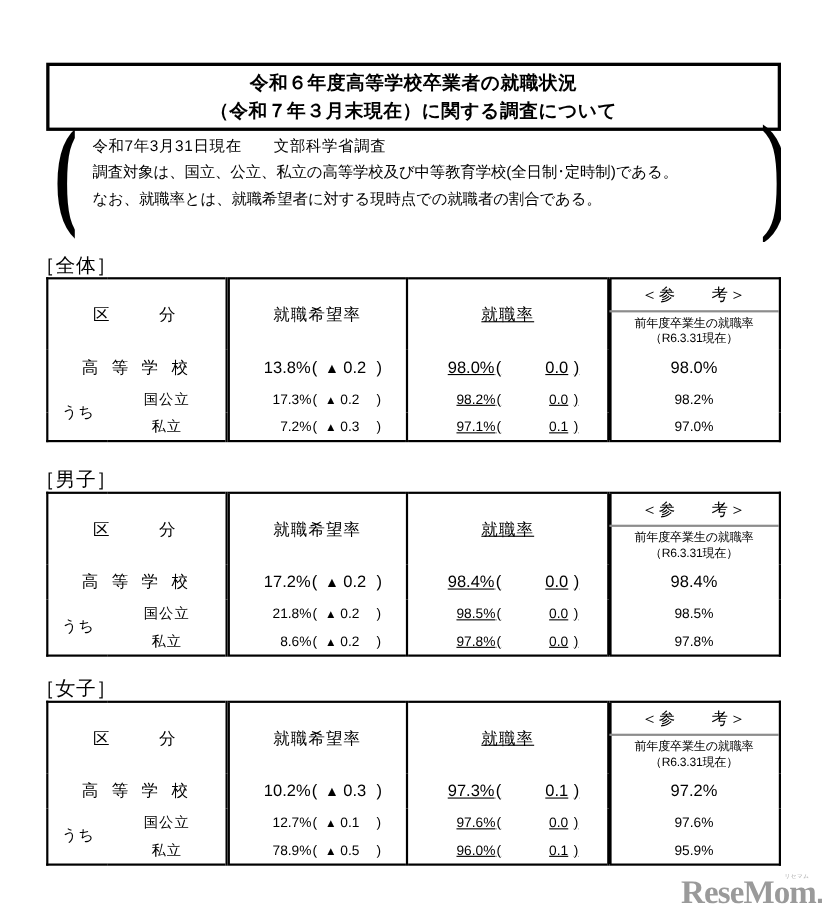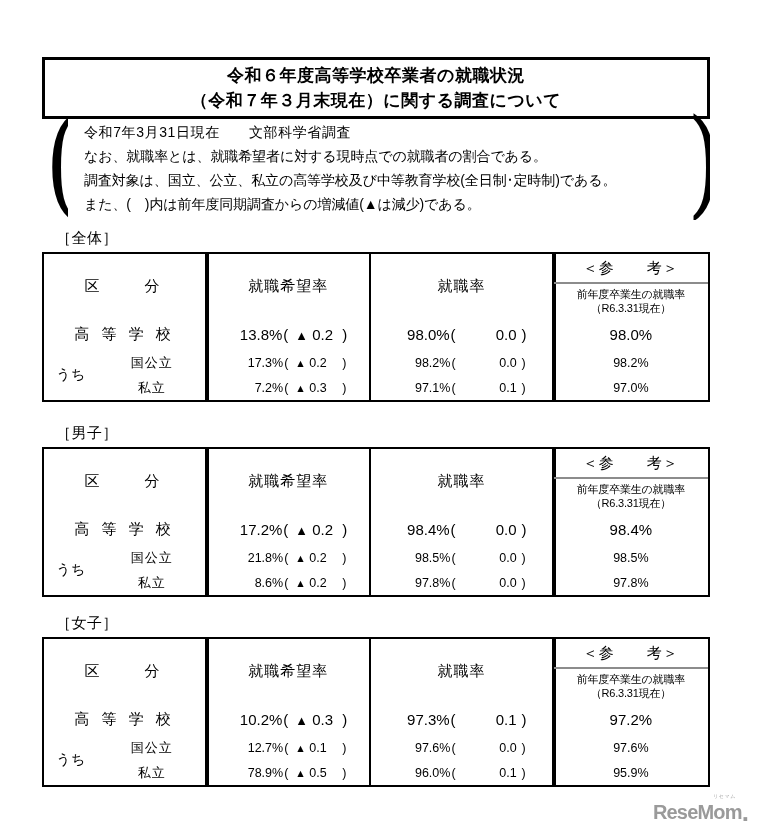--- a/index.html
+++ b/index.html
@@ -83,22 +83,22 @@
     font-size: 14px;
     line-height: 24px;
     white-space: nowrap;
     letter-spacing: -0.1px;
   }
   .note-line.first { letter-spacing: 0.6px; }
 
   
   .sec-label {
     position: absolute;
-    left: 56px;
-    font-size: 15px;
+    left: 32px;
+    font-size: 18px;
     letter-spacing: 0.5px;
     white-space: nowrap;
   }
 
   
   .tbl {
     position: absolute;
     left: 42px;
     width: 668px;
     border-collapse: collapse;
@@ -110,21 +110,21 @@
     margin: 4px;
     border: 0;
     vertical-align: middle;
     font-weight: normal;
   }
 
   
   .tbl { border: 2.5px solid #000; box-sizing: border-box; }
 
   
-  .sep-l  { border-left: 2.5px solid #000 !important; }
+  .sep-l  { border-left: 2.5px solid #000 !important; text-decoration: underline; }
   .sep-dbl{ border-left: 2.5px solid #000 !important; box-shadow: inset 3px 0 0 -1px #000; }
 
   
   .hdr-cell {
     height: 64px;
     text-align: center;
     font-size: 15px;
     letter-spacing: 1px;
     border-bottom: 2.5px solid #000;
   }
@@ -214,23 +214,23 @@
   .logo {
     position: absolute;
     right: 8px;
     top: 795px;
     height: 30px;
     display: flex;
     align-items: flex-end;
     color: #9a9a9a;
   }
   .logo-text {
-    font-size: 20px;
+    font-size: 30px;
     font-weight: bold;
-    font-family: Liberation Sans, sans-serif;
+    font-family: Liberation Serif, serif;
     letter-spacing: -0.8px;
     line-height: 26px;
   }
   .logo-dot { font-size: 26px; font-weight: bold; line-height: 26px; }
   .logo-kana {
     position: absolute;
     right: 13px;
     top: -2px;
     font-size: 5px;
     letter-spacing: 0.6px;
@@ -249,23 +249,22 @@
 
   <div class="note-block">
     <div class="brace brace-left">
         <span>(</span>
       </div>
     <div class="brace brace-right">
         <span>)</span>
       </div>
     <div class="note-lines">
       <div class="note-line first">令和7年3月31日現在　　文部科学省調査</div>
+      <div class="note-line">調査対象は、国立、公立、私立の高等学校及び中等教育学校(全日制･定時制)である。</div>
       <div class="note-line">なお、就職率とは、就職希望者に対する現時点での就職者の割合である。</div>
-      <div class="note-line">調査対象は、国立、公立、私立の高等学校及び中等教育学校(全日制･定時制)である。</div>
-      <div class="note-line">また、(　)内は前年度同期調査からの増減値(▲は減少)である。</div>
     </div>
   </div>
 
   <div class="sec-label" style="top:229px">［全体］</div>
   <table class="tbl" style="top:252px">
     <colgroup>
       <col style="width:55px">
         <col style="width:108px">
       <col style="width:164px">
         <col style="width:182px">

